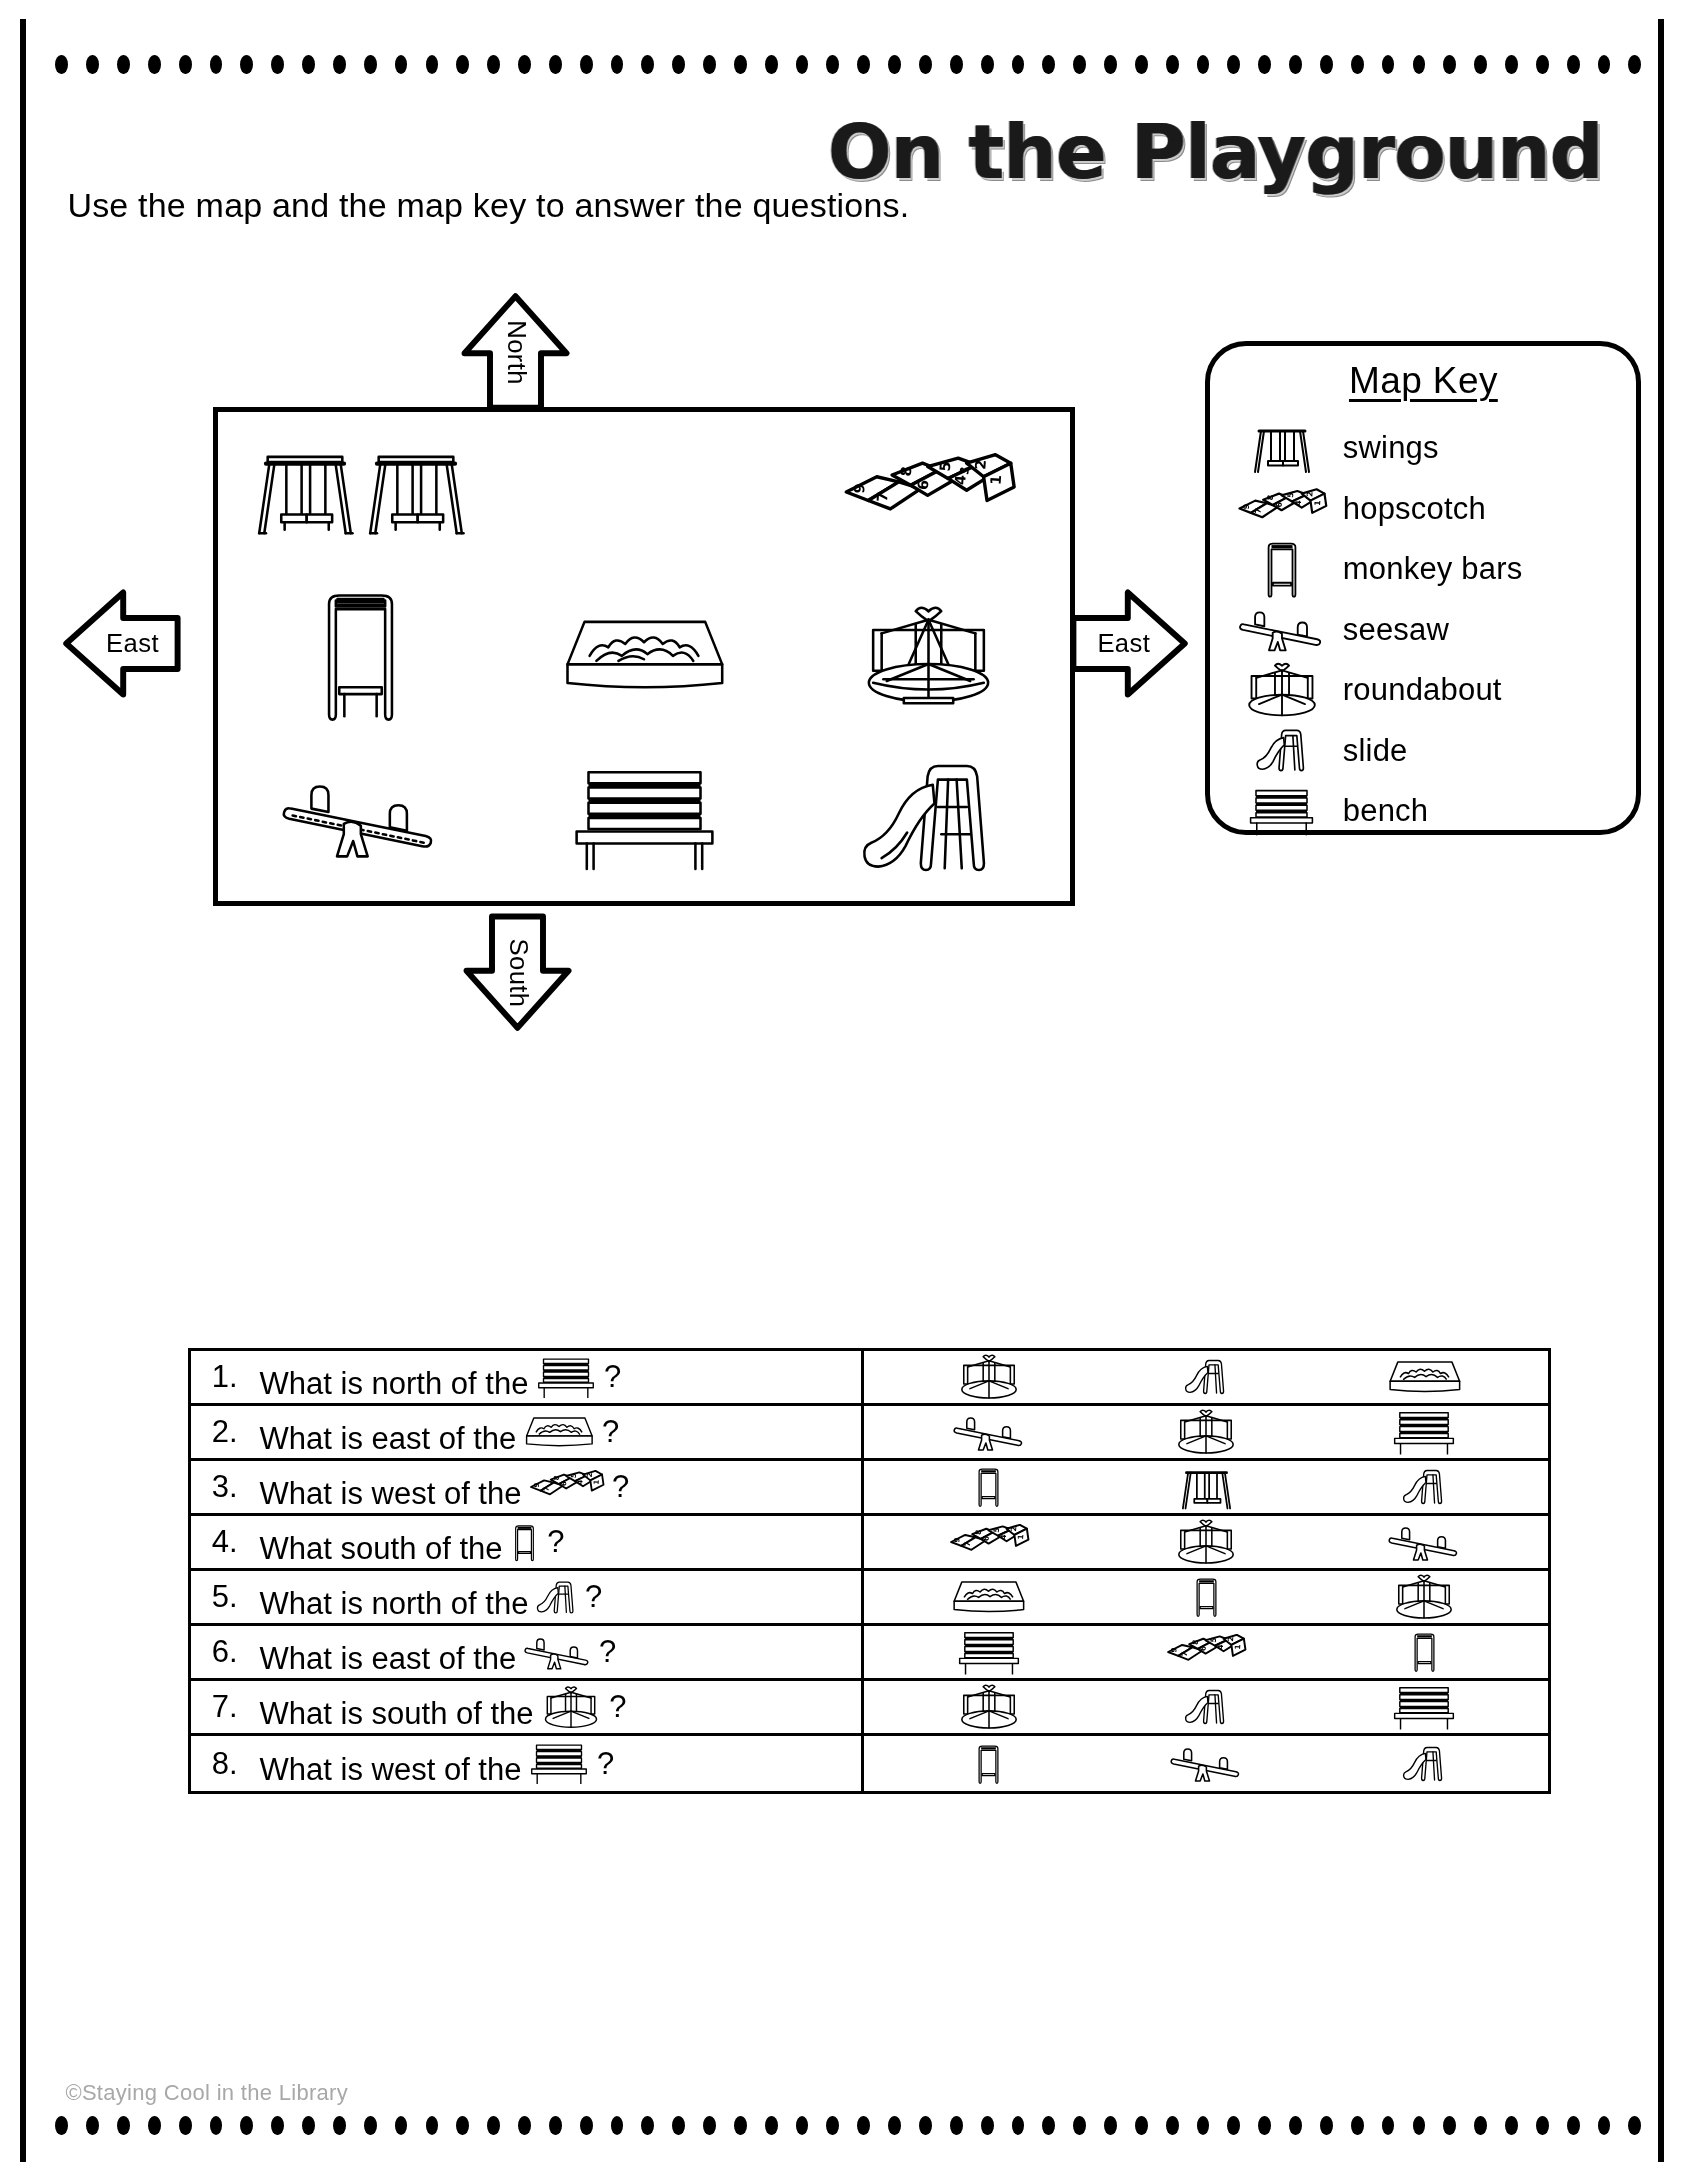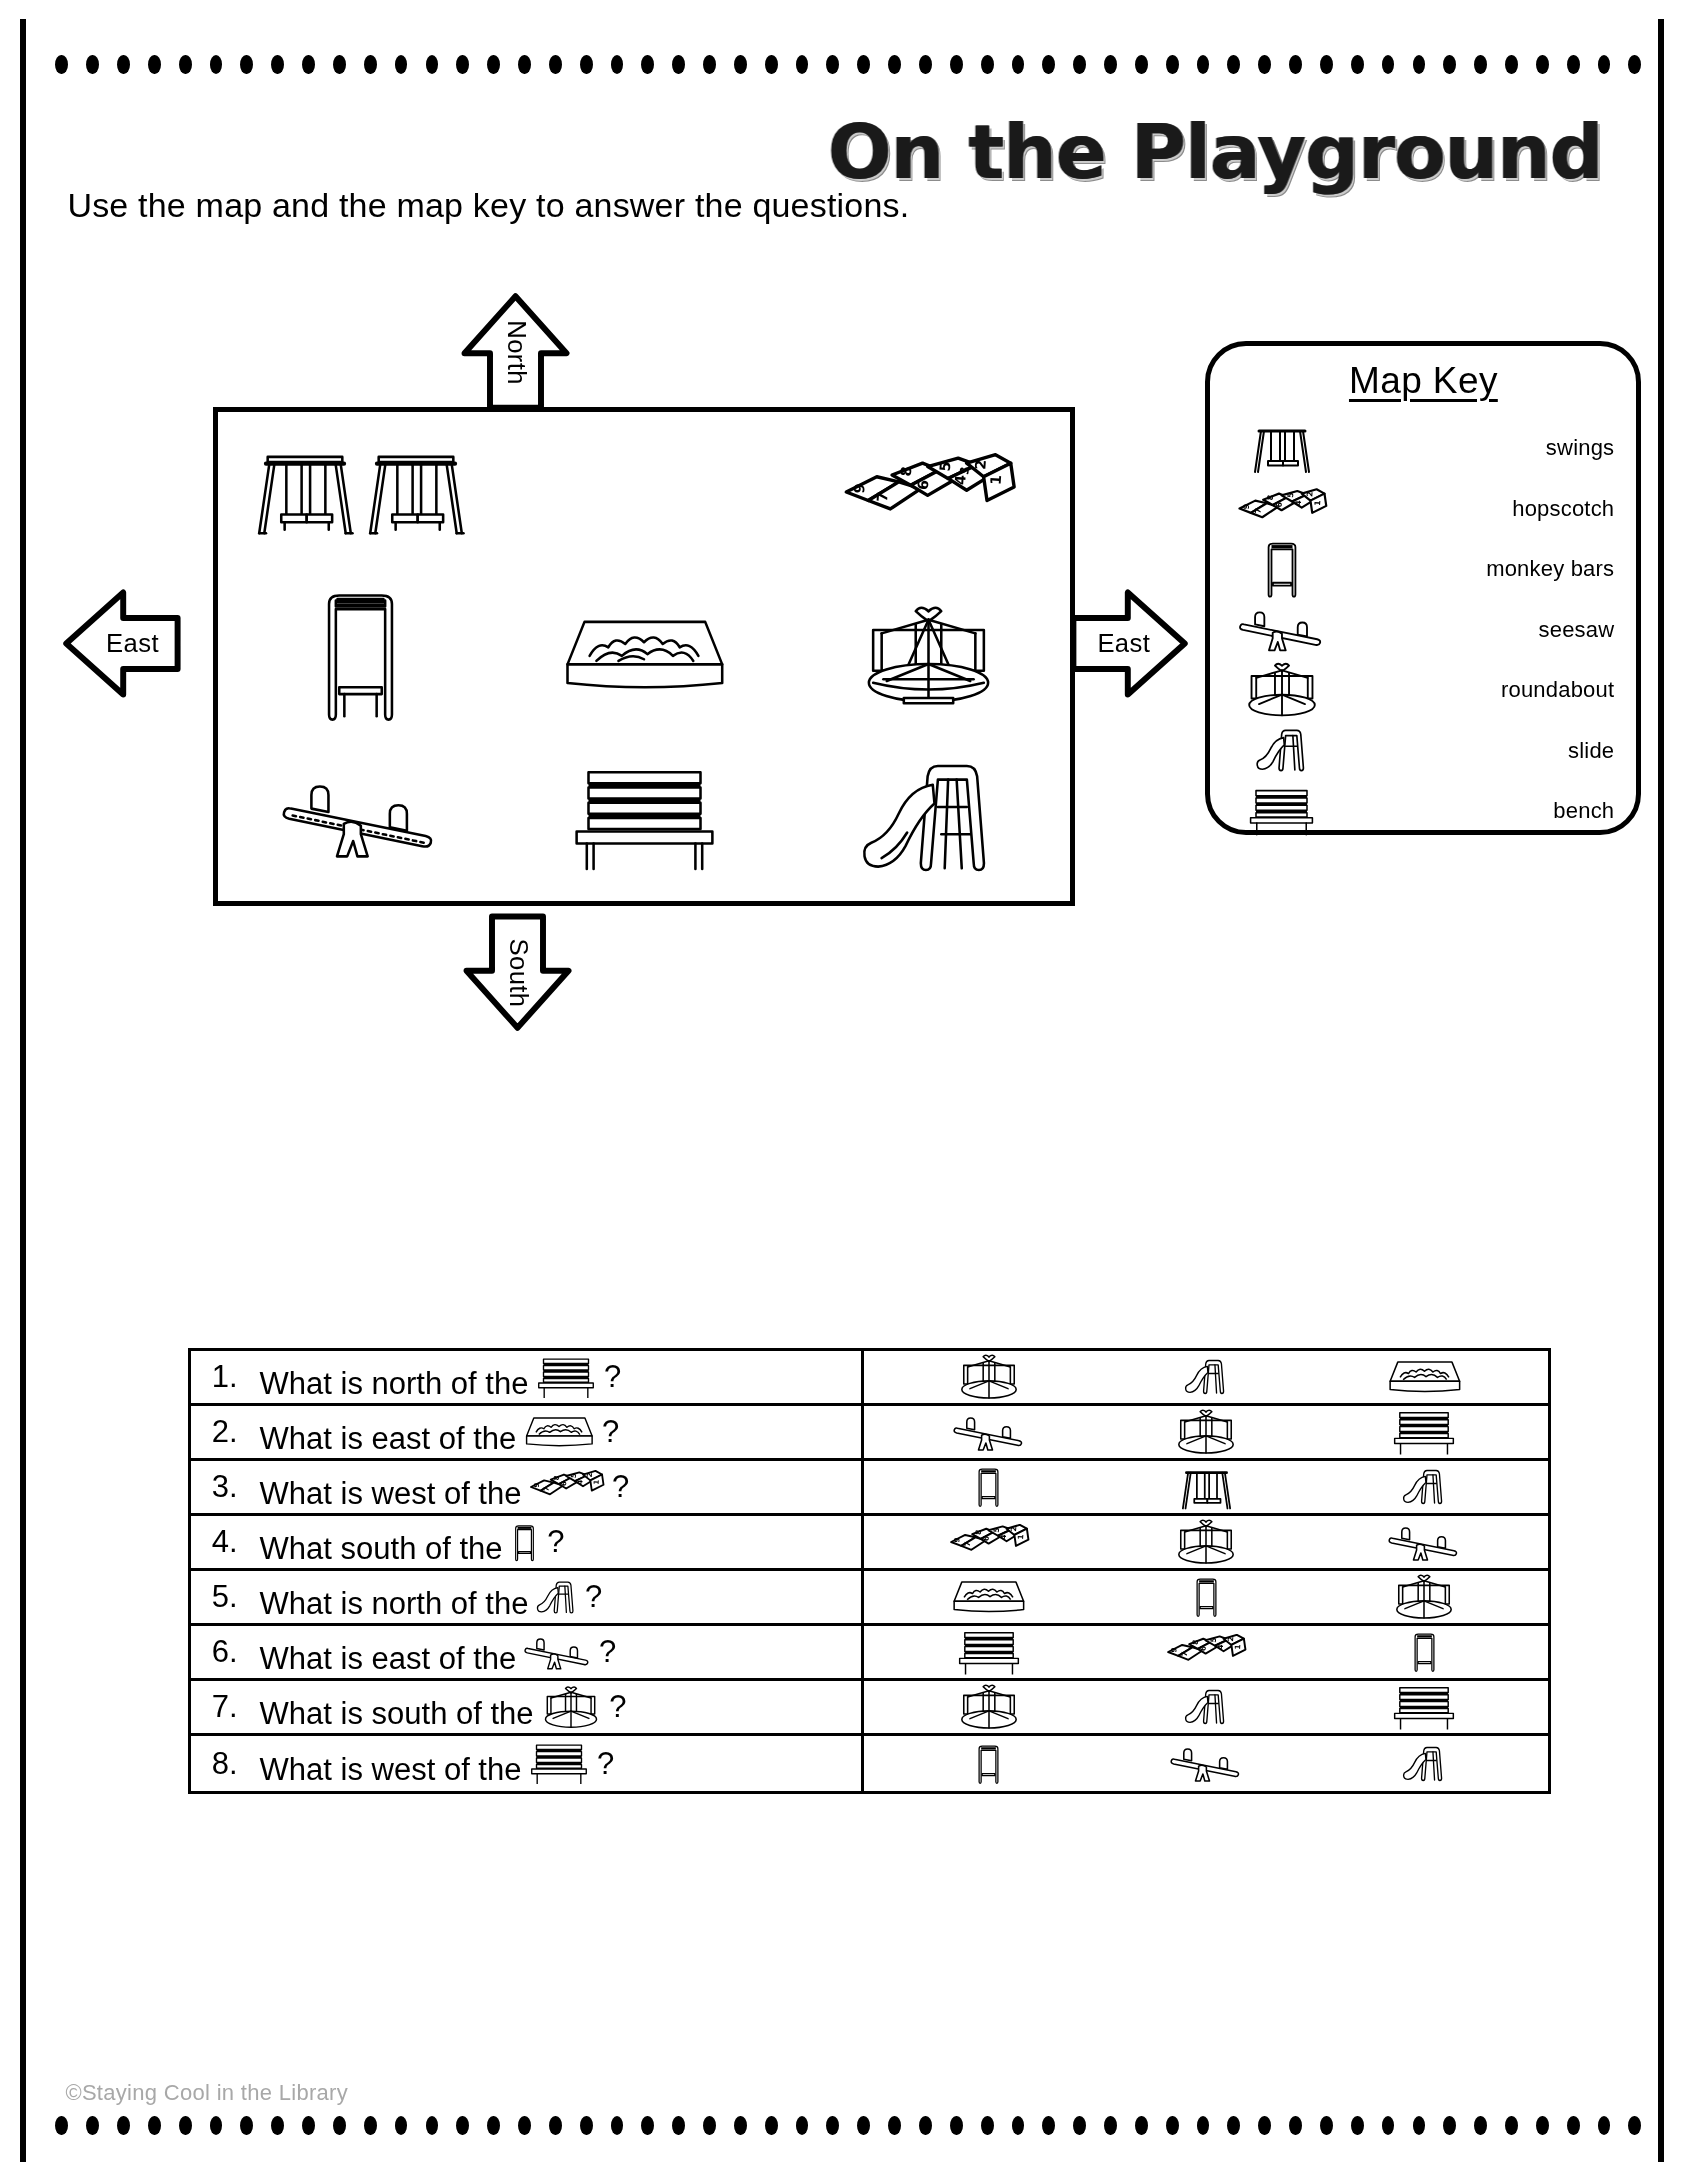--- a/index.html
+++ b/index.html
@@ -203,22 +203,21 @@
   }
   .key-ico {
     width: 112px;
     display: flex;
     align-items: center;
     justify-content: center;
     flex: 0 0 112px;
   }
   .key-lbl {
     flex: 1;
-    text-align: right;
-    font-size: 22px;
+    font-size: 31px;
     letter-spacing: 0.2px;
     padding-right: 6.8px;
   }
 
   
   .qtable {
     position: absolute;
     left: 162px;
     top: 1329px;
     width: 1363px;

